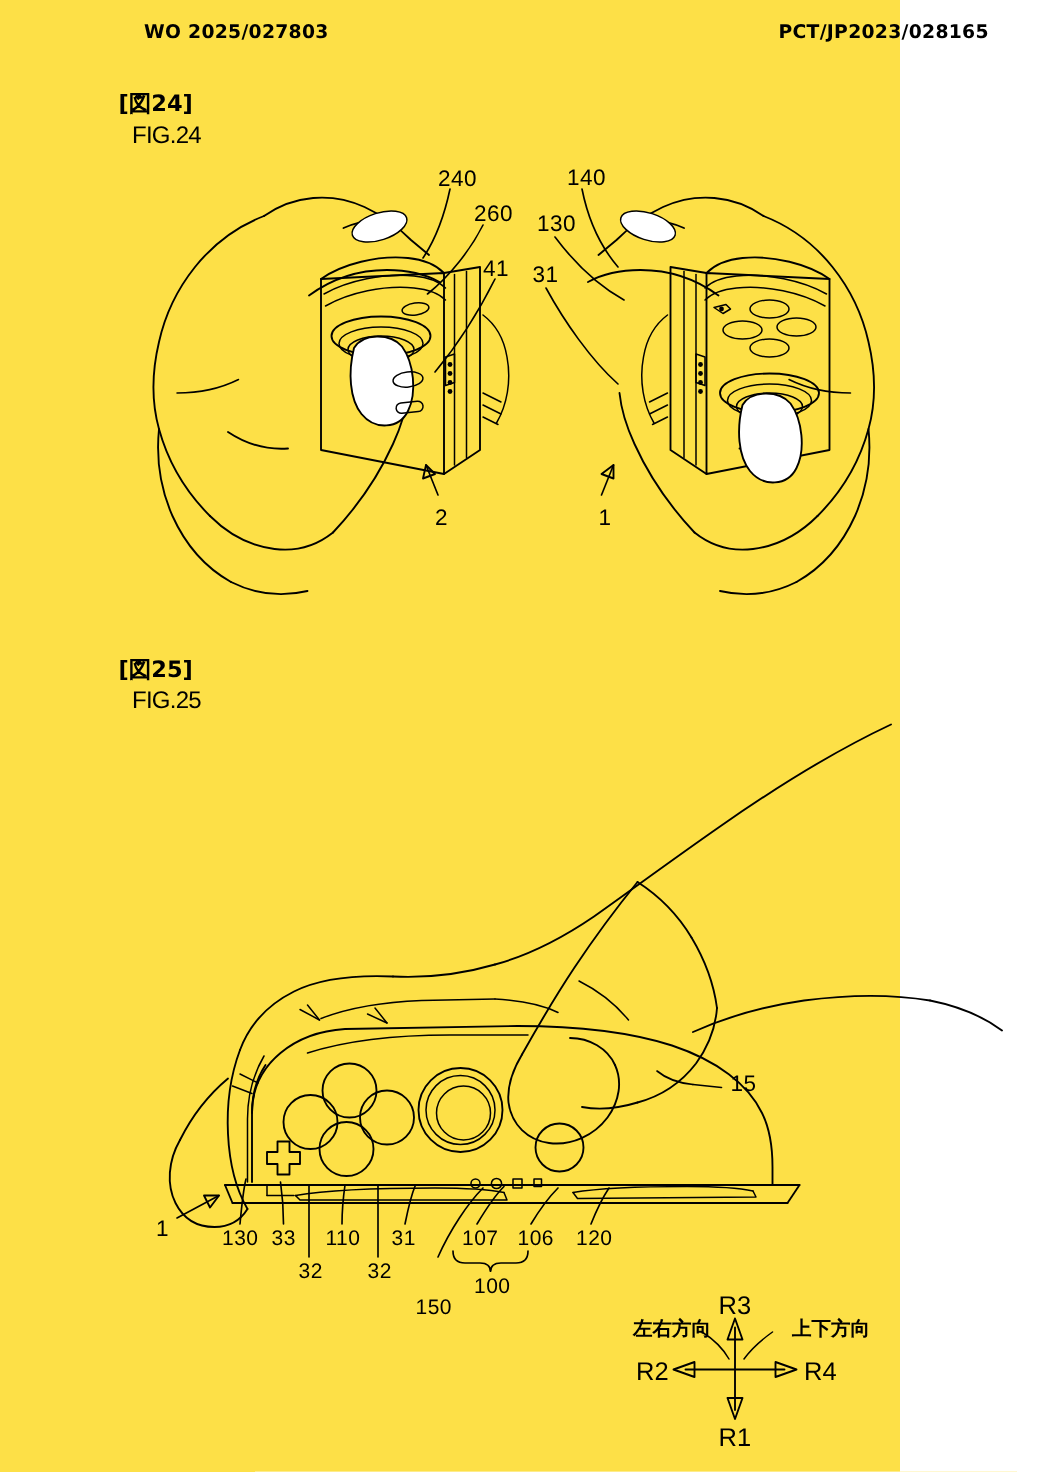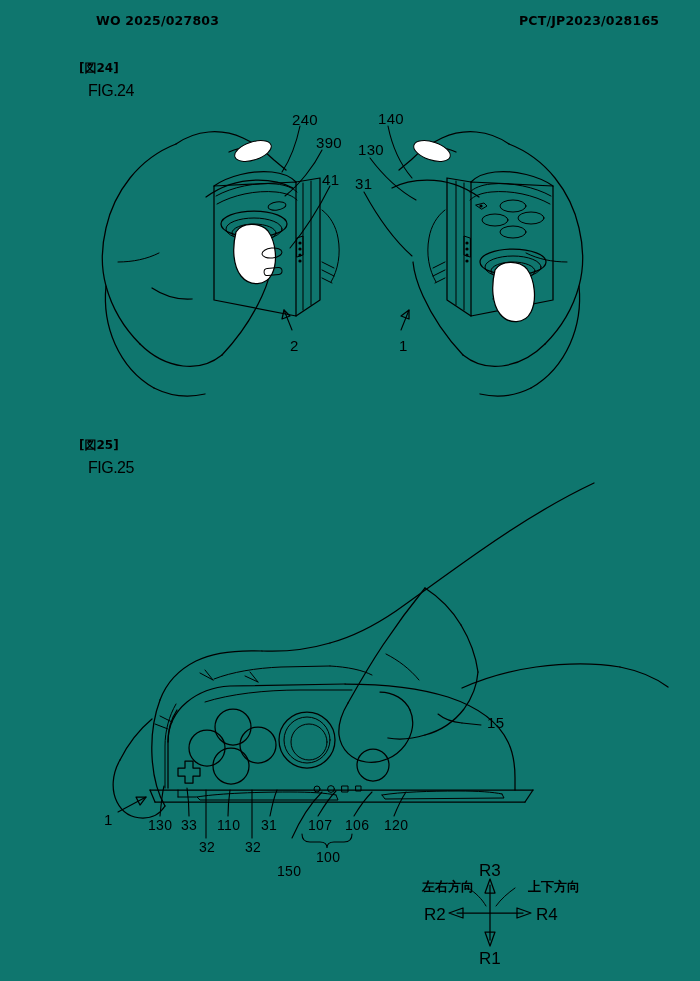--- a/index.html
+++ b/index.html
@@ -11,40 +11,40 @@
     width: 700px;
     height: 981px;
     position: relative;
     font-family: "DejaVu Sans", "Liberation Sans", sans-serif;
     color: #000000;
     overflow: hidden;
   }
   .page {
     position: absolute;
     inset: 0;
-    width: 700px;
+    width: 600px;
     height: 981px;
-    background: #0f766e;
+    background: #fde047;
   }
   
   .hdr {
     position: absolute;
     top: 13px;
     font-size: 12.5px;
     font-weight: bold;
     letter-spacing: 0.2px;
     white-space: nowrap;
   }
   .hdr-left  { left: 96px; }
   .hdr-right { left: 519px; }
 
   
   .fig-bracket {
     position: absolute;
-    font-size: 12px;
+    font-size: 15px;
     font-weight: bold;
     letter-spacing: 0px;
     white-space: nowrap;
   }
   .fig-title {
     position: absolute;
     font-size: 16px;
     font-weight: normal;
     letter-spacing: -0.5px;
     white-space: nowrap;
@@ -385,21 +385,21 @@
       <path class="ln" d="M457 913 L 523 913"></path>
       <path class="ln" d="M449 913 L 463 908 L 463 918 Z" fill="#000"></path>
       <path class="ln" d="M531 913 L 517 908 L 517 918 Z" fill="#000"></path>
 
       <path class="ln-thin" d="M468 888 C 476 893, 482 899, 486 906"></path>
       <path class="ln-thin" d="M515 888 C 508 893, 501 899, 496 906"></path>
     </g>
   </svg>
 
   <div class="ref" style="left:292px; top:112px;">240</div>
-  <div class="ref" style="left:316px; top:135px;">390</div>
+  <div class="ref" style="left:316px; top:135px;">260</div>
   <div class="ref" style="left:322px; top:172px;">41</div>
   <div class="ref" style="left:378px; top:111px;">140</div>
   <div class="ref" style="left:358px; top:142px;">130</div>
   <div class="ref" style="left:355px; top:176px;">31</div>
   <div class="ref" style="left:290px; top:338px;">2</div>
   <div class="ref" style="left:399px; top:338px;">1</div>
 
   <div class="ref" style="left:487px; top:715px;">15</div>
   <div class="ref" style="left:104px; top:812px;">1</div>
   <div class="ref ref-sm" style="left:148px; top:818px;">130</div>

